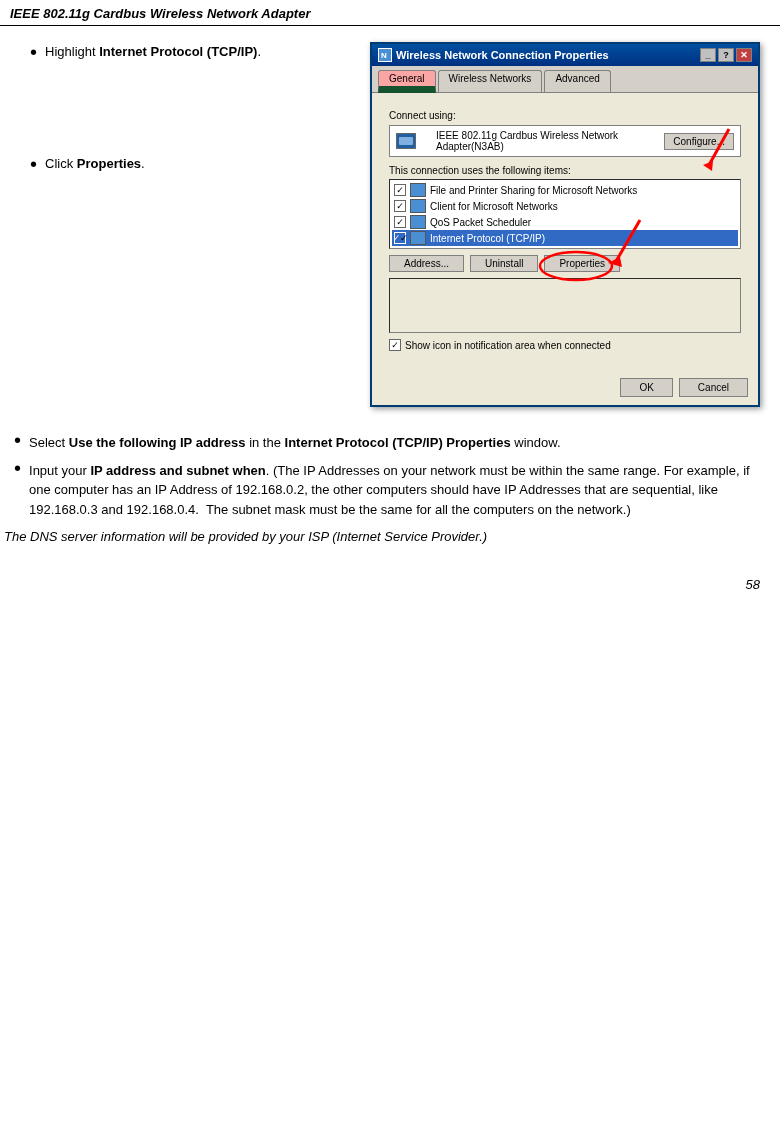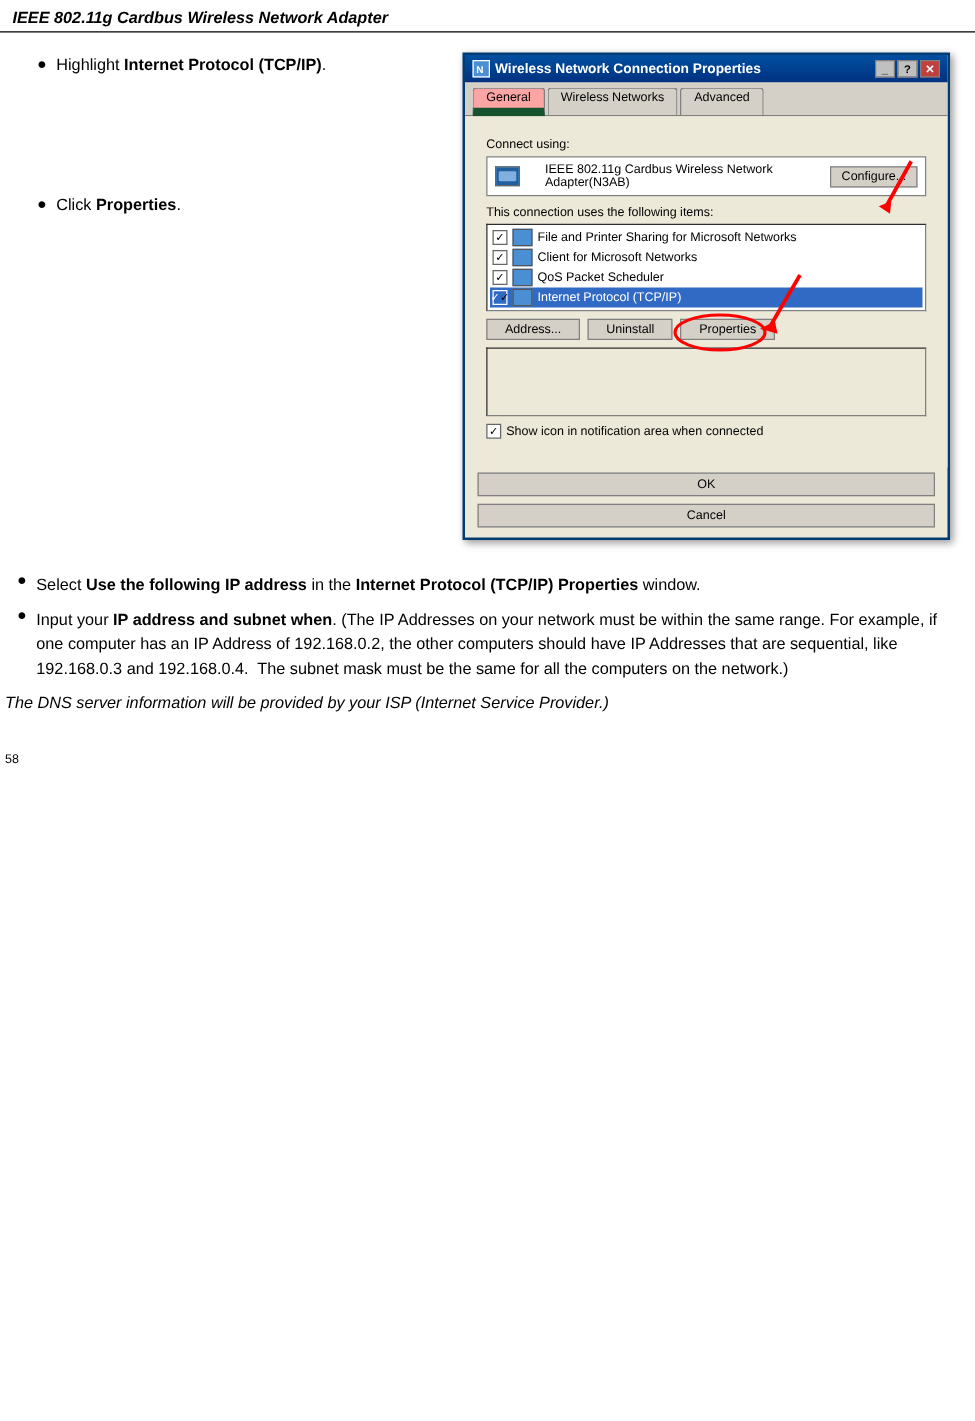--- a/index.html
+++ b/index.html
@@ -291,21 +291,20 @@
       gap: 4px;
       font-size: 10px;
       margin-bottom: 6px;
     }
 
     .dialog-footer {
       display: flex;
       justify-content: flex-end;
       gap: 6px;
       padding: 4px 10px 8px;
-      flex-direction: column;
     }
 
     .footer-btn {
       font-size: 10px;
       background: #d4d0c8;
       border: 1px solid #808080;
       padding: 3px 18px;
       cursor: pointer;
     }
 
@@ -335,23 +334,24 @@
       margin-top: -3px;
     }
 
     .italic-note {
       font-style: italic;
       line-height: 1.5;
       margin-top: 0;
     }
 
     .page-number {
-      text-align: left;
+      text-align: right;
       margin-top: 30px;
-      font-size: 10px;
+      font-size: 13px;
+      font-style: italic;
     }
 
     .dialog-relative {
       position: relative;
       display: inline-block;
     }
 
   </style>
 </head>
 <body>

